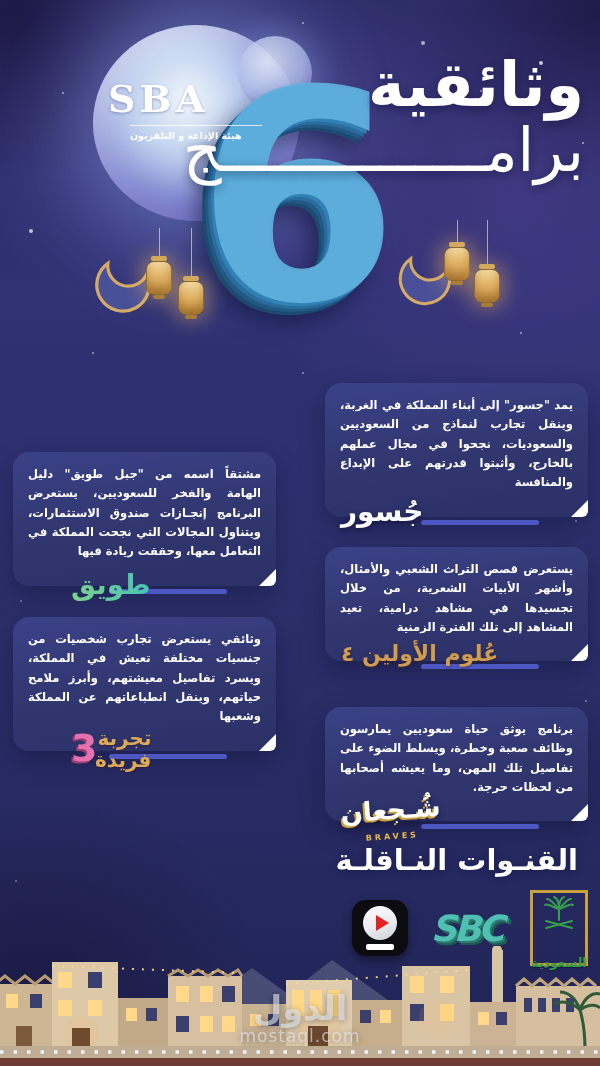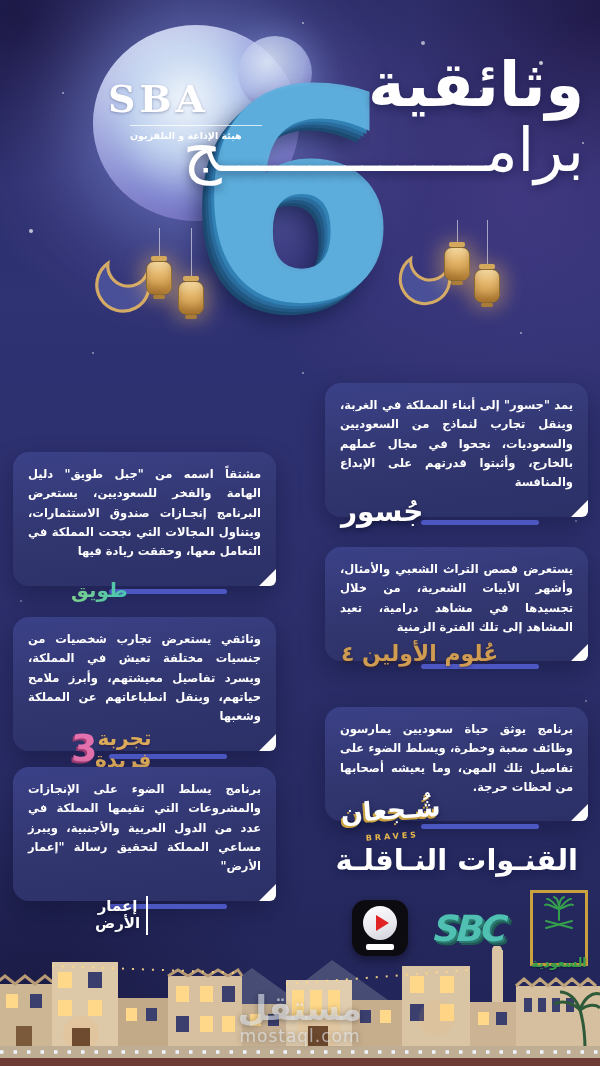--- a/index.html
+++ b/index.html
@@ -63,21 +63,21 @@
   .card::after{content:"";position:absolute;right:0;bottom:0;width:0;height:0;
     border-bottom:17px solid #fdfdfd;border-left:17px solid transparent;border-bottom-right-radius:6px;}
   .c1{left:325px;top:383px;}
   .c2{left:13px;top:452px;}
   .c3{left:325px;top:547px;}
   .c4{left:13px;top:617px;}
   .c5{left:325px;top:707px;}
   .c6{left:13px;top:767px;}
   .logo{position:absolute;z-index:4;white-space:nowrap;}
   .logo-jusoor{left:16px;bottom:-18px;font-size:28px;font-weight:bold;color:#fff;text-shadow:0 2px 5px rgba(5,10,35,.5);}
-  .logo-tuwaiq{left:58px;bottom:-22px;font-size:20px;font-weight:bold;
+  .logo-tuwaiq{left:58px;bottom:-22px;font-size:28px;font-weight:bold;
     background:linear-gradient(90deg,#7ed08c,#45c4b4);-webkit-background-clip:text;background-clip:text;color:transparent;}
   .logo-oloum{left:16px;bottom:-12px;font-size:22px;font-weight:bold;color:#cf9c52;text-shadow:0 1px 3px rgba(60,30,0,.5);}
   .logo-tajruba{left:58px;bottom:-30px;display:flex;align-items:center;gap:2px;direction:rtl;}
   .logo-tajruba .tj-name{width:52px;font-size:20px;font-weight:bold;line-height:1.1;color:#dcab5a;text-align:center;white-space:normal;text-shadow:0 1px 2px rgba(60,20,40,.5);}
   .logo-tajruba .tj-num{font-size:38px;font-weight:bold;color:#e471ad;text-shadow:-2px 2px 0 #9c3d72;}
   .logo-shujaan{left:16px;bottom:-22px;text-align:center;transform:rotate(-4deg);}
   .logo-shujaan .sh-ar{font-size:26px;font-weight:bold;color:#fff;text-shadow:-2px 2px 0 #caa23f,0 3px 6px rgba(5,10,35,.5);}
   .logo-shujaan .sh-en{font-size:8px;font-weight:bold;letter-spacing:3px;color:#e8b94a;margin-top:-3px;}
   .logo-imar{left:76px;bottom:-34px;text-align:center;font-size:15px;font-weight:bold;line-height:1.15;color:#fff;
     padding:2px 6px;border-right:2px solid #fff;text-shadow:0 1px 4px rgba(5,10,35,.5);}
@@ -187,27 +187,20 @@
   </div>
 
   <div class="card c5">
     <span>برنامج يوثق حياة سعوديين يمارسون وظائف صعبة وخطرة، ويسلط الضوء على تفاصيل تلك المهن، وما يعيشه أصحابها من لحظات حرجة.</span>
     <div class="logo logo-shujaan">
       <div class="sh-ar">شُـجعان</div>
       <div class="sh-en">BRAVES</div>
     </div>
   </div>
 
-  <div class="card c6">
-    <span>برنامج يسلط الضوء على الإنجازات والمشروعات التي تقيمها المملكة في عدد من الدول العربية والأجنبية، ويبرز مساعي المملكة لتحقيق رسالة "إعمار الأرض"</span>
-    <div class="logo logo-imar">
-      <div>إعمار</div>
-      <div>الأرض</div>
-    </div>
-  </div>
 
   <div class="ch-heading">القنـوات النـاقلـة</div>
   <div class="channels">
     <div class="ch-play">
       <div class="circle">
           <div class="tri"></div>
         </div>
       <div class="bar"></div>
     </div>
     <div class="ch-sbc">SBC</div>
@@ -294,16 +287,16 @@
     <circle cx="81" cy="88" r="18" fill="#ffb45e" opacity="0.12"></circle>
     <circle cx="437" cy="72" r="18" fill="#ffb45e" opacity="0.10"></circle>
     <line x1="52" y1="20" x2="242" y2="27" stroke="#ffd989" stroke-width="2" stroke-dasharray="2,8" opacity="0.9"></line>
     <line x1="286" y1="38" x2="470" y2="24" stroke="#ffd989" stroke-width="2" stroke-dasharray="2,8" opacity="0.9"></line>
     <rect x="0" y="100" width="600" height="12" fill="#bfae93"></rect>
     <line x1="0" y1="106" x2="600" y2="106" stroke="#eef4ff" stroke-width="3.5" stroke-dasharray="3.5,10"></line>
     <rect x="0" y="112" width="600" height="8" fill="#6e3a34"></rect>
   </svg>
 
   <div class="watermark">
-    <div class="wm-brand">مستقل</div>
+    <div class="wm-brand">الدول</div>
     <div class="wm-domain">mostaql.com</div>
   </div>
 </div>
 
 </body></html>

